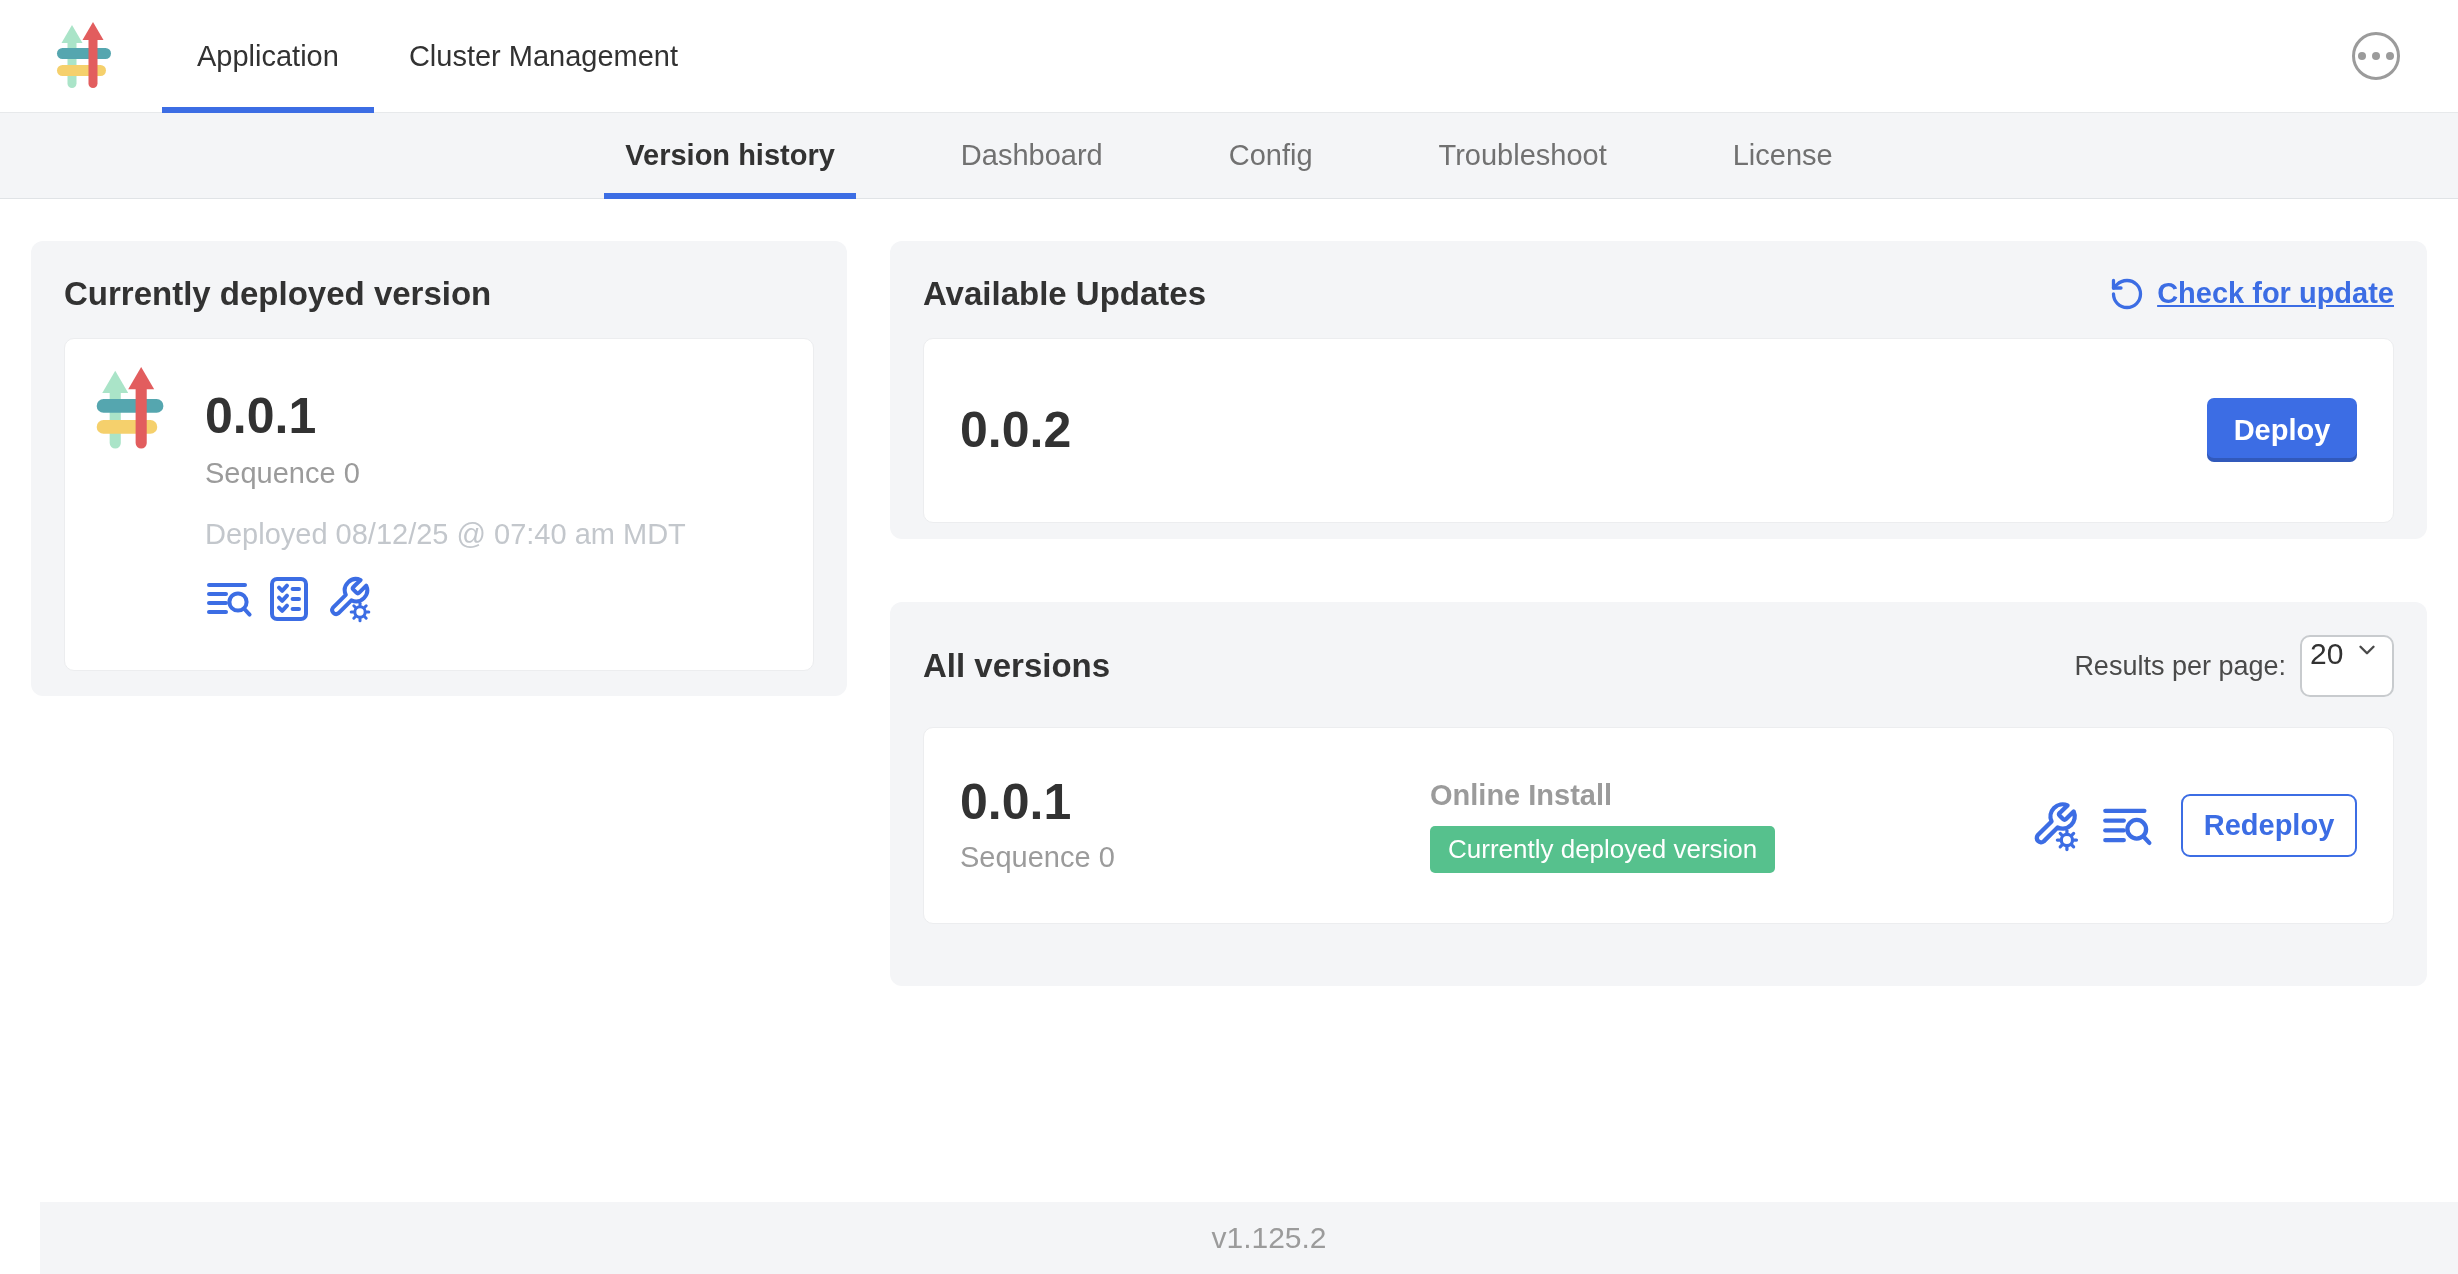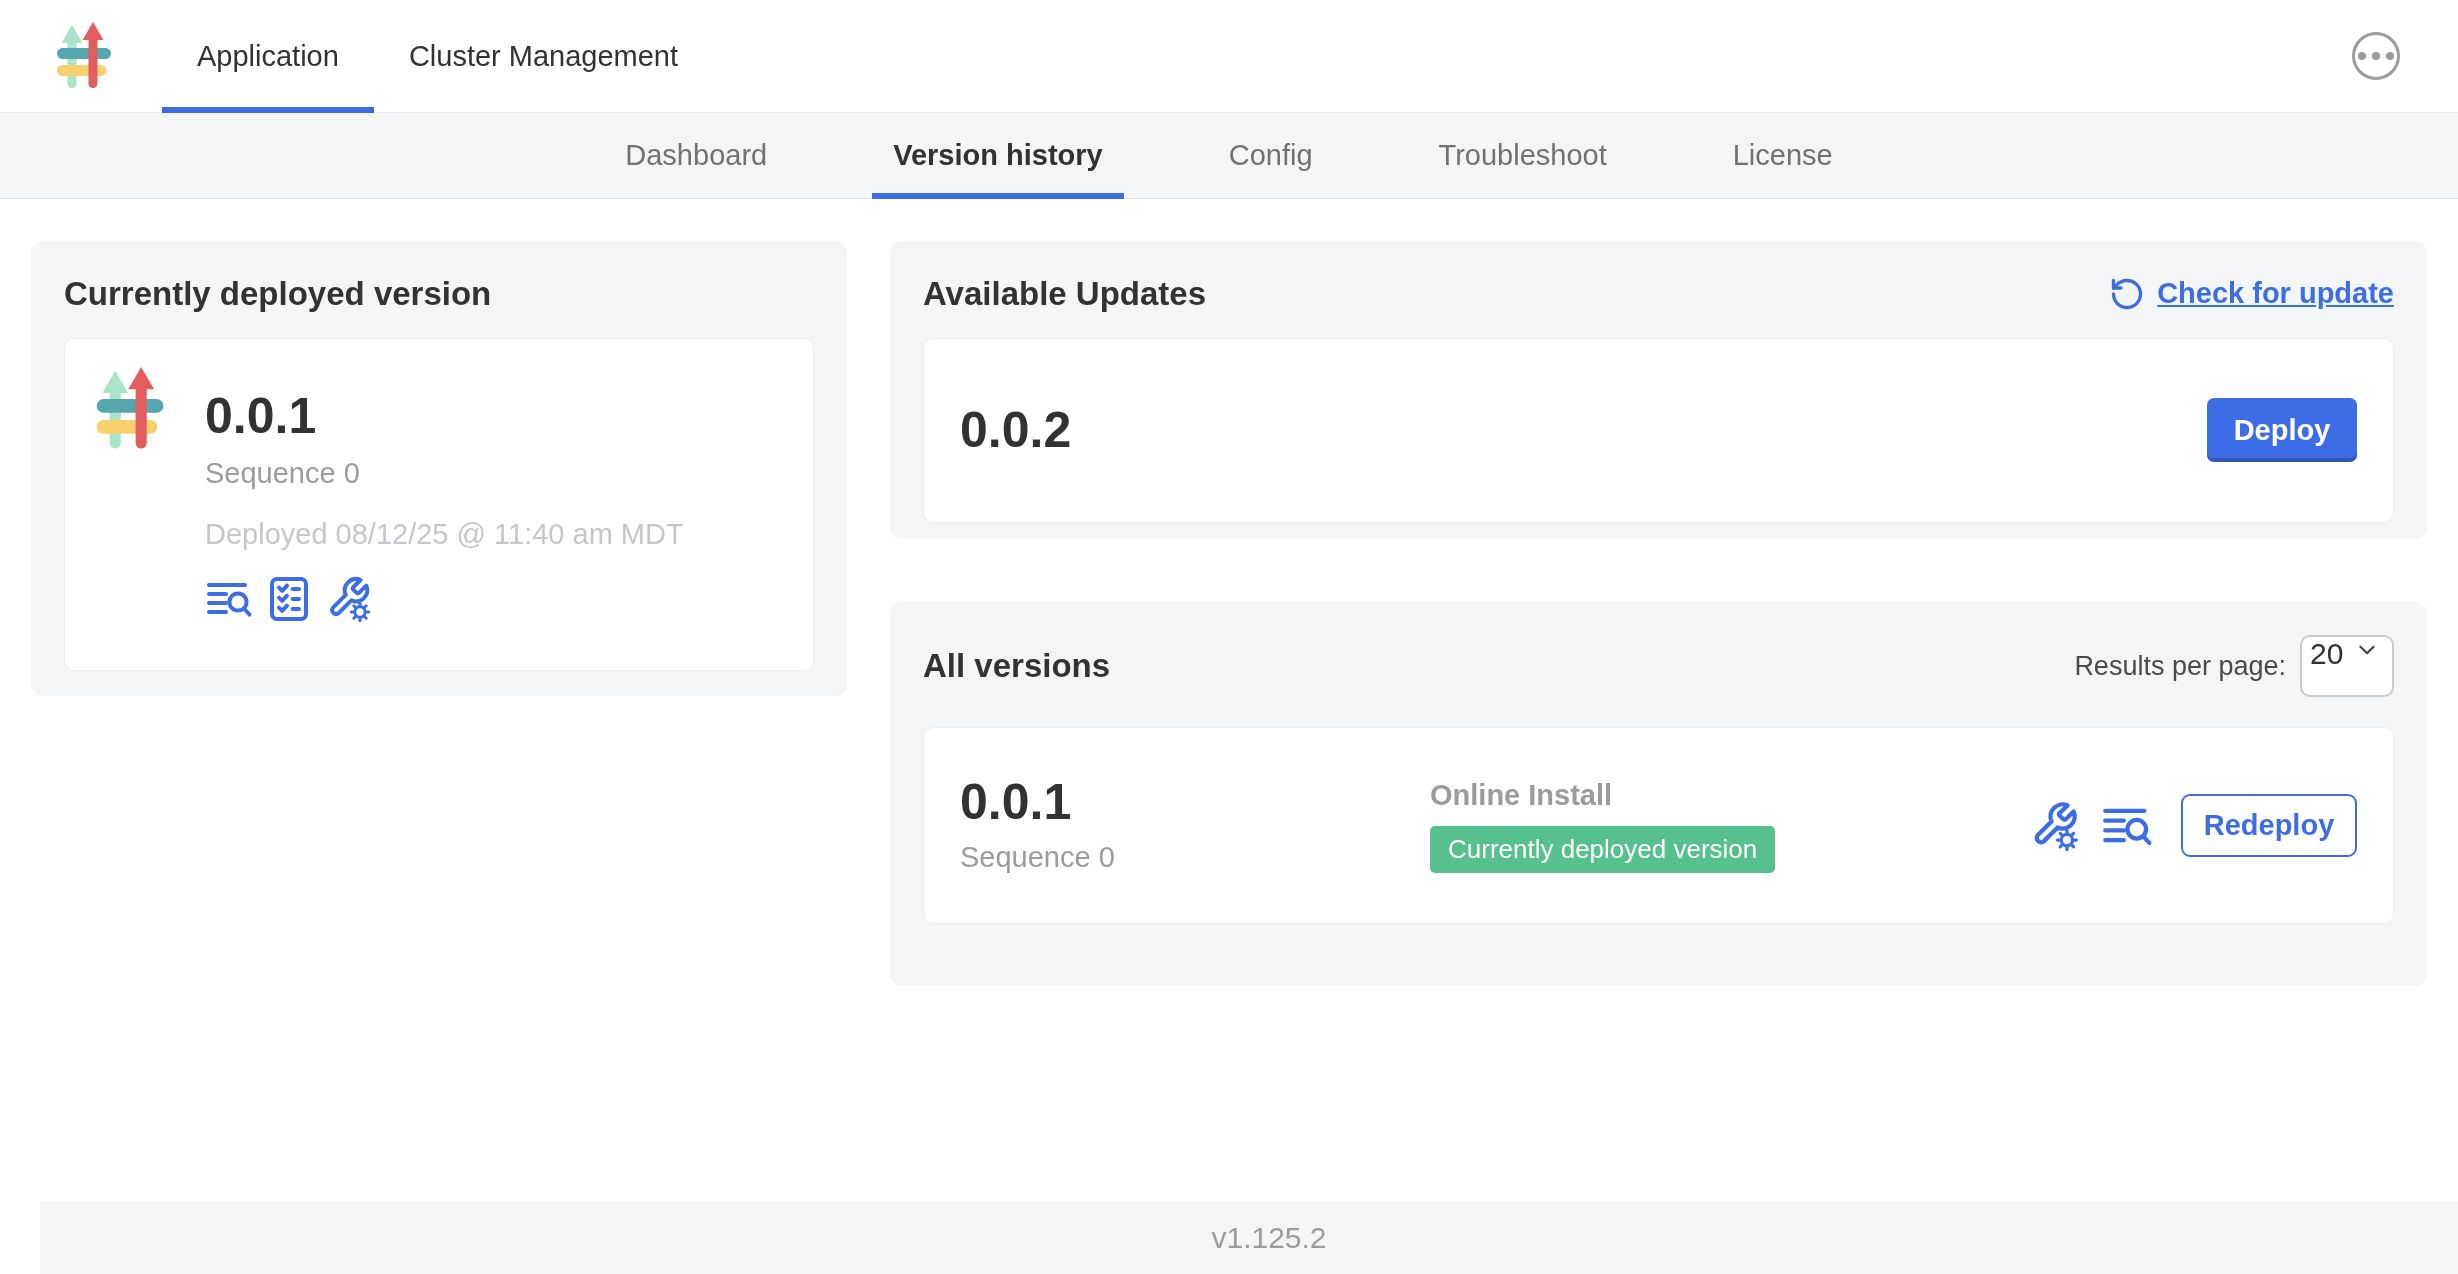--- a/index.html
+++ b/index.html
@@ -122,25 +122,25 @@
     </div>
   </div>
   <div class="ellipsis-btn">
     <i></i>
       <i></i>
       <i></i>
   </div>
 </div>
 
 <div class="subnav">
-  <div class="subnav-item">
-      <span>Dashboard</span>
-    </div>
   <div class="subnav-item active">
       <span>Version history</span>
+    </div>
+  <div class="subnav-item">
+      <span>Dashboard</span>
     </div>
   <div class="subnav-item">
       <span>Config</span>
     </div>
   <div class="subnav-item">
       <span>Troubleshoot</span>
     </div>
   <div class="subnav-item">
       <span>License</span>
     </div>
@@ -161,21 +161,21 @@
           <rect x="1" y="43" width="49" height="11" rx="5.5" fill="#f5d06c"></rect>
           <g fill="#e25d5e">
             <rect x="32.5" y="12" width="9" height="54" rx="4.5"></rect>
             <polygon points="37,0 47.5,18 26.5,18"></polygon>
           </g>
         </svg>
       </div>
       <div class="cdv-body">
         <div class="version-big">0.0.1</div>
         <div class="seq">Sequence 0</div>
-        <div class="deployed">Deployed 08/12/25 @ 11:40 am MDT</div>
+        <div class="deployed">Deployed 08/12/25 @ 07:40 am MDT</div>
         <div class="icon-row">
           <span class="act-icon">
             <svg viewBox="0 0 24 24" fill="none" stroke="currentColor" stroke-width="2" stroke-linecap="round">
               <line x1="2" y1="5" x2="20" y2="5"></line>
               <line x1="2" y1="9.5" x2="10.5" y2="9.5"></line>
               <line x1="2" y1="14" x2="10.5" y2="14"></line>
               <line x1="2" y1="18.5" x2="10.5" y2="18.5"></line>
               <circle cx="16.5" cy="13.5" r="4.3"></circle>
               <line x1="19.7" y1="17" x2="22.3" y2="19.8"></line>
             </svg>

